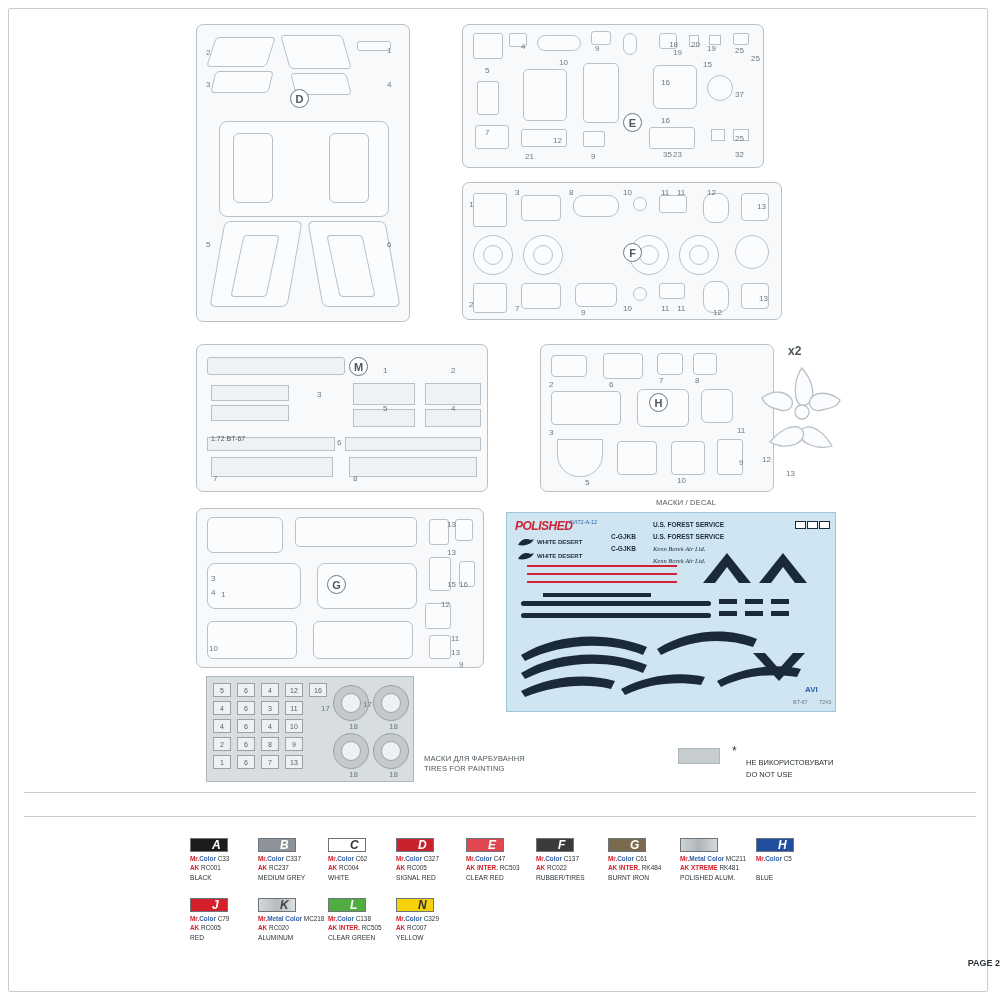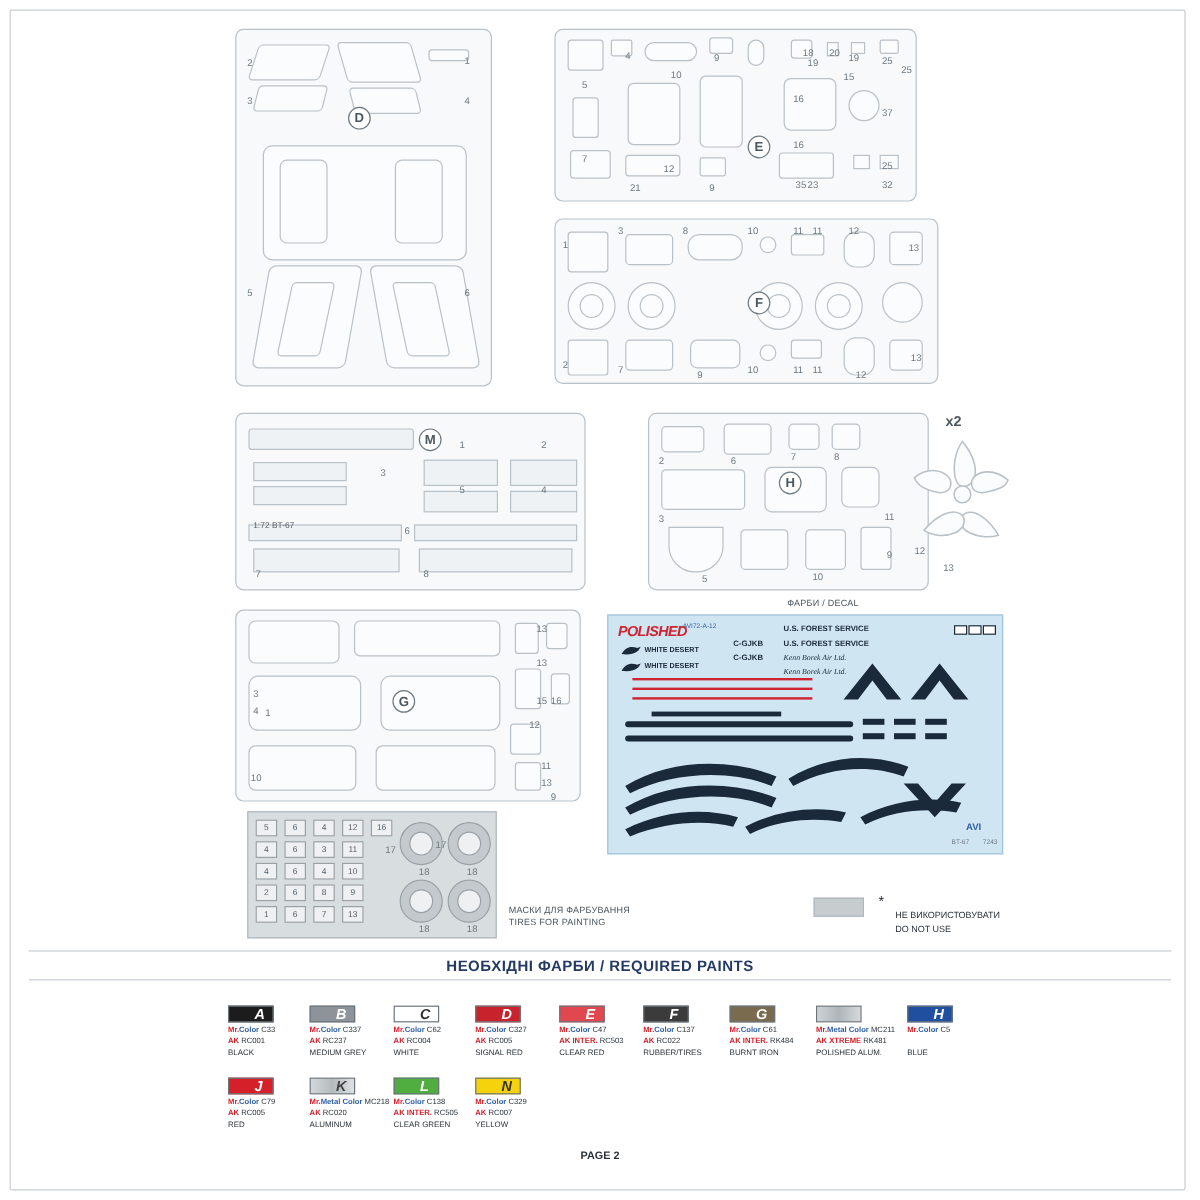--- a/index.html
+++ b/index.html
@@ -23,21 +23,21 @@
   .rule{position:absolute;height:1px;background:#c8cdd2;}
   .sw{position:absolute;width:38px;height:14px;border:1px solid #6c757c;box-sizing:border-box;}
   .sw-letter{position:absolute;font-size:12px;font-style:italic;font-weight:bold;color:#24405f;}
   .pl1{position:absolute;font-size:6.4px;line-height:1.25;white-space:nowrap;}
   .pl2{position:absolute;font-size:6.4px;line-height:1.25;white-space:nowrap;}
   .pl3{position:absolute;font-size:6.6px;color:#2a3238;line-height:1.25;white-space:nowrap;}
   .mr{color:#d4202a;font-weight:bold;}
   .mrc{color:#2f5fa8;font-weight:bold;}
   .ak{color:#d4202a;font-weight:bold;}
   .akc{color:#2a3238;}
-  .pagenum{position:absolute;left:0;right:0;text-align:center;font-size:9px;font-weight:bold;color:#2a3238;}
+  .pagenum{position:absolute;left:0;right:0;text-align:right;font-size:9px;font-weight:bold;color:#2a3238;}
   .dec-text{position:absolute;font-size:6.5px;color:#1b2a3a;font-weight:bold;white-space:nowrap;}
   .dec-script{position:absolute;font-size:6.5px;color:#1b2a3a;font-style:italic;font-family:"Liberation Serif",serif;white-space:nowrap;}
   .dec-shape{position:absolute;background:#1b2a3a;}
   .dec-red{position:absolute;background:#cf2331;}
   .fire{position:absolute;font-size:12px;font-weight:bold;color:#cf2331;font-style:italic;letter-spacing:-.5px;}
   .wd{position:absolute;font-size:6px;font-weight:bold;color:#1b2a3a;}
   .donot{position:absolute;font-size:7.5px;color:#2a3238;line-height:1.35;}
   .star{position:absolute;font-size:12px;color:#2a3238;}
   .x2{position:absolute;font-size:12px;font-weight:bold;color:#4d575e;}
   .tiny{position:absolute;font-size:5.5px;color:#6d7981;}
@@ -310,21 +310,21 @@
     <div class="lbl" style="left:114px;top:28px;">17</div>
     <div class="lbl" style="left:142px;top:46px;">18</div>
     <div class="lbl" style="left:182px;top:46px;">18</div>
     <div class="lbl" style="left:142px;top:94px;">18</div>
     <div class="lbl" style="left:182px;top:94px;">18</div>
     <div class="lbl" style="left:156px;top:24px;">17</div>
   </div>
   <div class="cap" style="left:424px;top:754px;white-space:pre-line;">МАСКИ ДЛЯ ФАРБУВАННЯ
 TIRES FOR PAINTING</div>
 
-  <div class="cap" style="left:656px;top:498px;">ФАРБИ / DECAL</div>
+  <div class="cap" style="left:656px;top:498px;">МАСКИ / DECAL</div>
   <div class="decal-box" style="left:506px;top:512px;width:330px;height:200px;">
     <div class="fire" style="left:8px;top:6px;">POLISHED</div>
     <div class="tiny" style="left:62px;top:6px;color:#2f5fa8;">AVI72-A-12</div>
     <div class="dec-text" style="left:146px;top:8px;">U.S. FOREST SERVICE</div>
     <div class="dec-text" style="left:146px;top:20px;">U.S. FOREST SERVICE</div>
     <div class="dec-text" style="left:104px;top:20px;">C-GJKB</div>
     <div class="dec-text" style="left:104px;top:32px;">C-GJKB</div>
     <div class="dec-script" style="left:146px;top:32px;">Kenn Borek Air Ltd.</div>
     <div class="dec-script" style="left:146px;top:44px;">Kenn Borek Air Ltd.</div>
     <div class="wd" style="left:30px;top:26px;">WHITE DESERT</div>
@@ -369,21 +369,20 @@
     <div class="tiny" style="left:286px;top:186px;">BT-67</div>
     <div class="tiny" style="left:312px;top:186px;">7243</div>
   </div>
 
   <div class="mask-box" style="left:678px;top:748px;width:42px;height:16px;background:#c7cccf;"></div>
   <div class="star" style="left:732px;top:744px;">*</div>
   <div class="donot" style="left:746px;top:758px;">НЕ ВИКОРИСТОВУВАТИ</div>
   <div class="donot" style="left:746px;top:770px;">DO NOT USE</div>
 
   <div class="rule" style="left:24px;top:792px;width:952px;"></div>
-  <div class="paints-title" style="top:798px;">НЕОБХІДНІ ФАРБИ / REQUIRED PAINTS</div>
   <div class="rule" style="left:24px;top:816px;width:952px;"></div>
 
   <div>
 
     <div class="sw" style="left:190px;top:838px;background:#1c1c1c;"></div>
     <div class="sw-letter" style="left:212px;top:838px;color:#fff;">A</div>
     <div class="pl1" style="left:190px;top:855px;"><span class="mr">Mr.</span><span class="mrc">Color</span> <span class="akc">C33</span></div>
     <div class="pl2" style="left:190px;top:864px;"><span class="ak">AK</span> <span class="akc">RC001</span></div>
     <div class="pl3" style="left:190px;top:874px;">BLACK</div>
 

